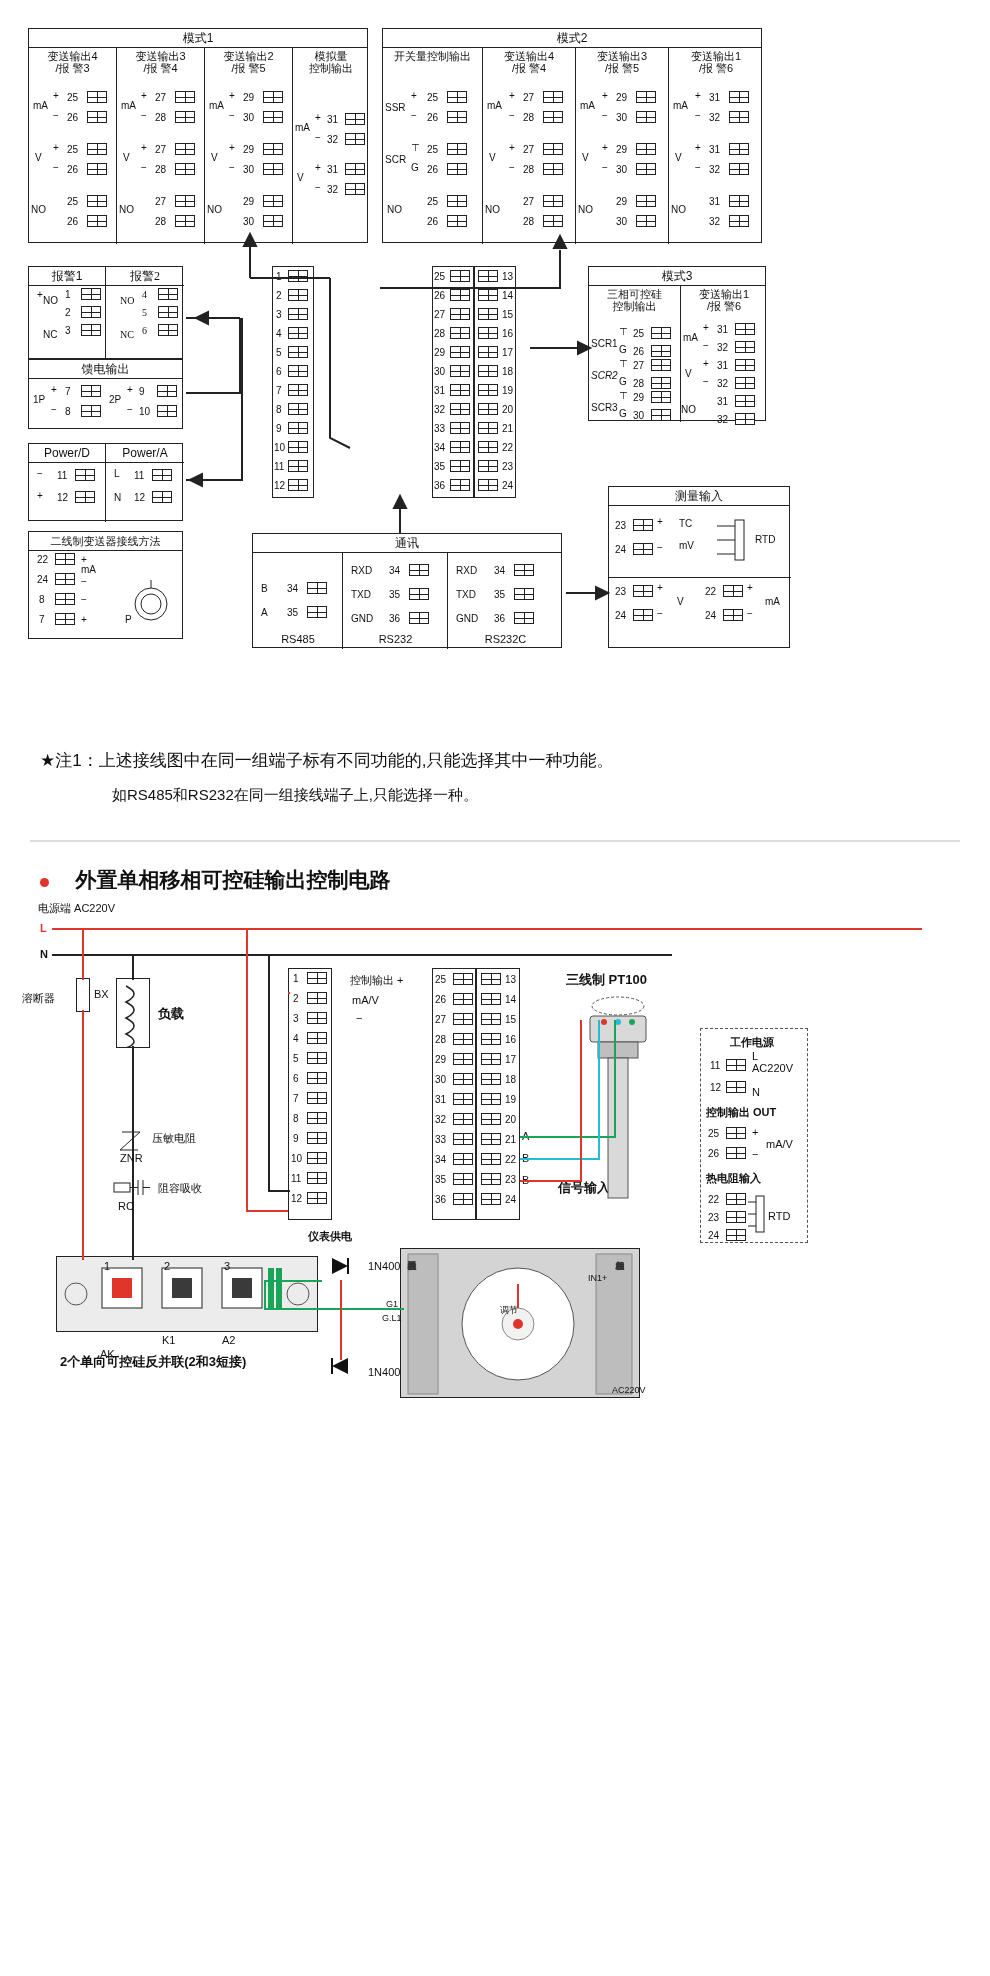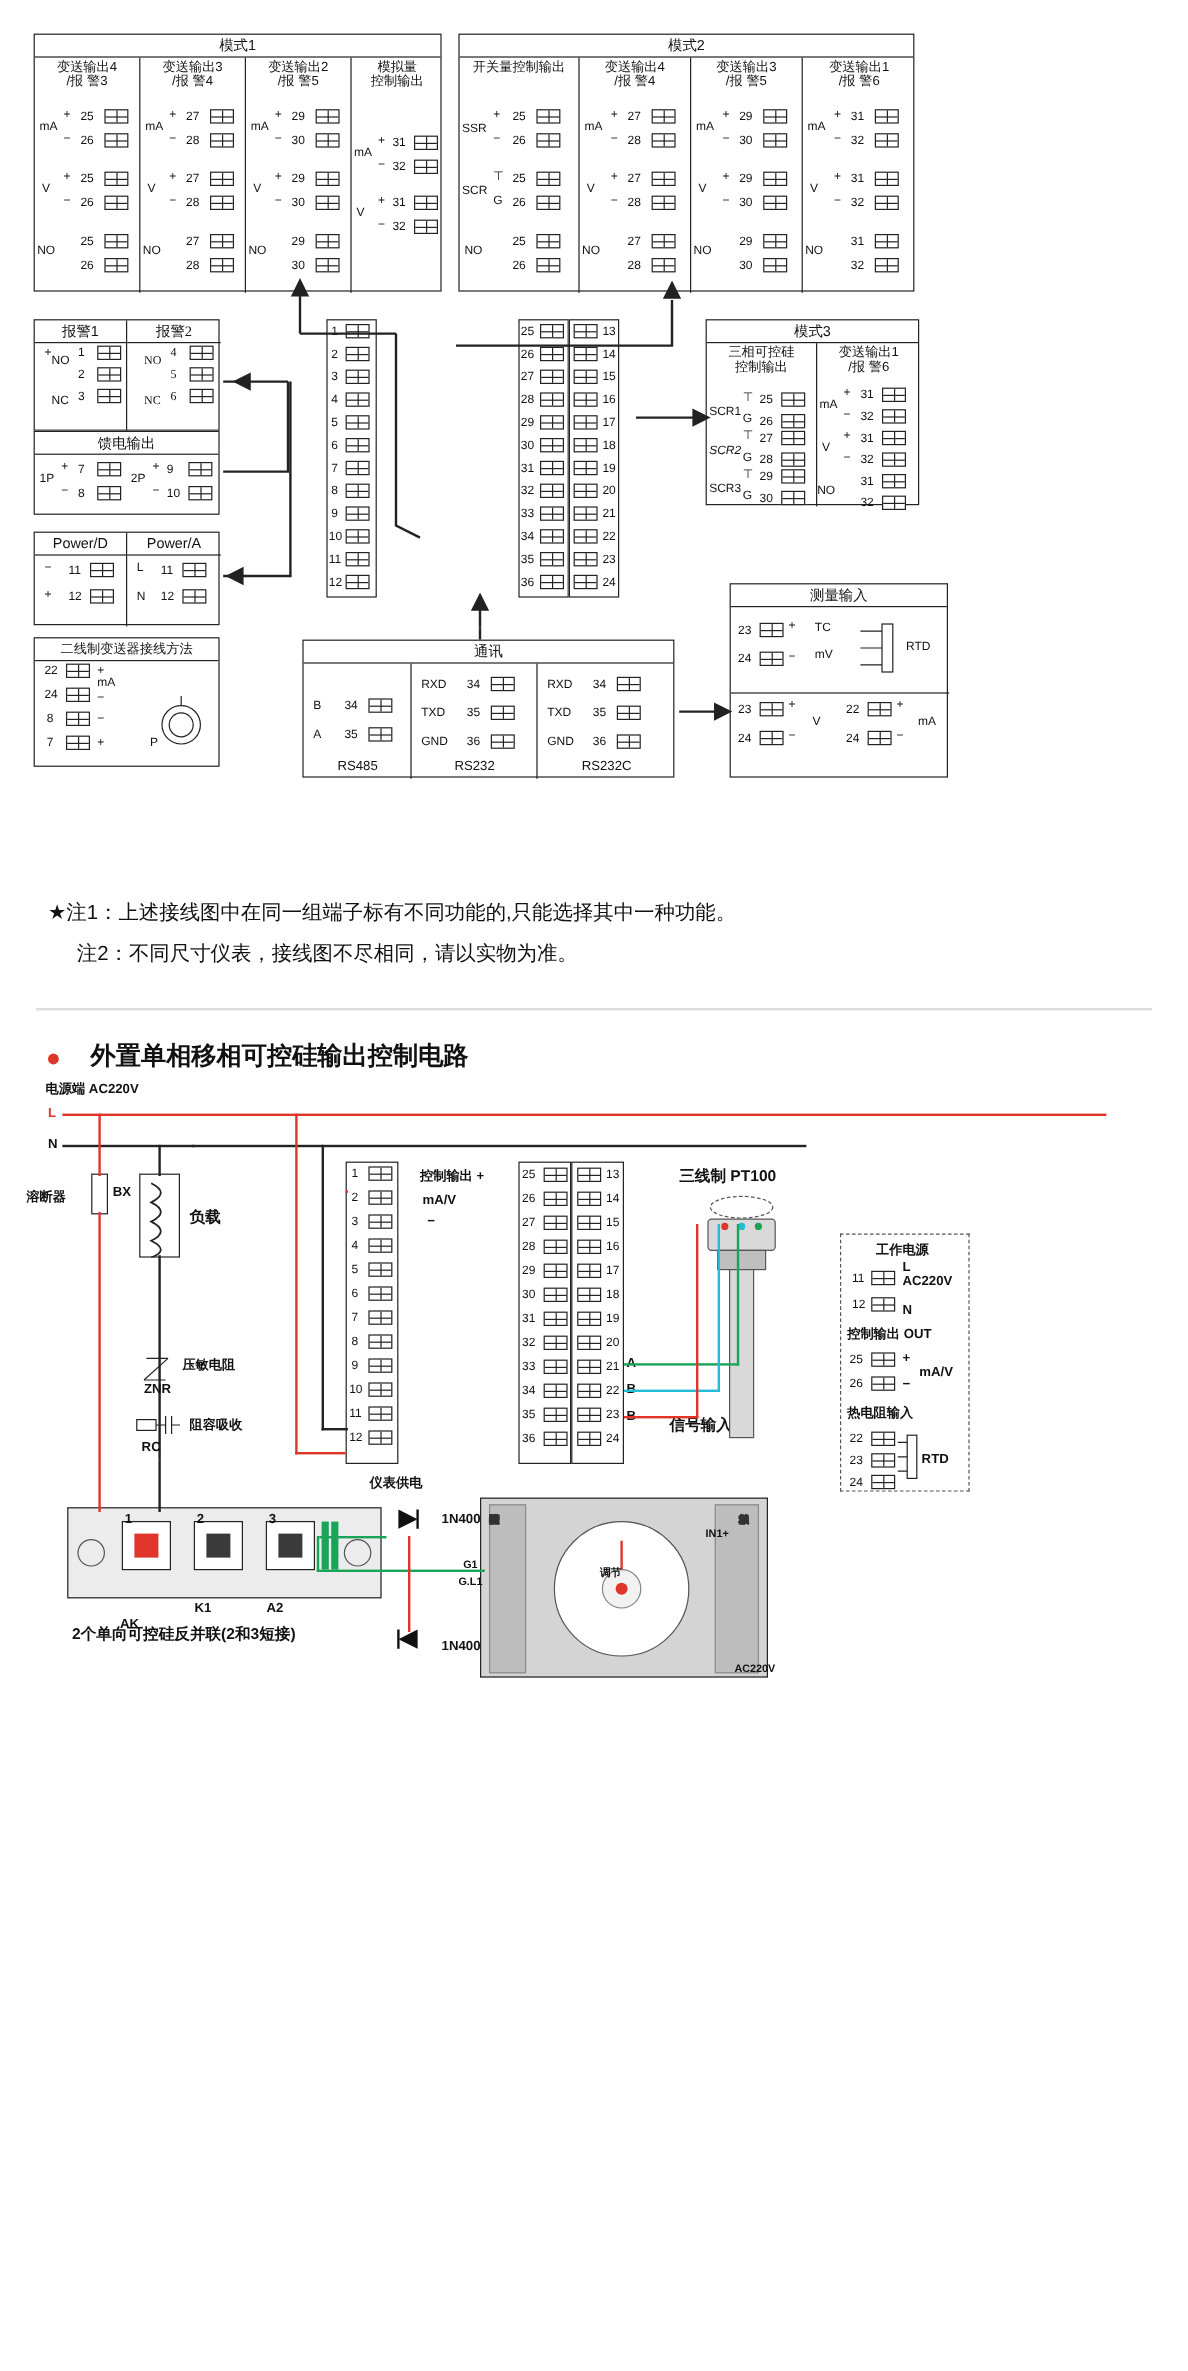--- a/index.html
+++ b/index.html
@@ -87,21 +87,21 @@
   }
   .sec2 p { font-size:15px; margin:14px 0 0 18px; font-weight:bold;}
 
   .circuit { position:relative; width:990px; height:520px; margin-top:6px; }
   .wire { position:absolute; background:#e0352b; }
   .wire.black { background:#222; }
   .wire.green { background:#18a558; }
   .wire.cyan  { background:#23bdd8; }
   .wire.red   { background:#e0352b; }
 
-  .ctext { position:absolute; font-size:11px; line-height:12px; white-space:nowrap;font-weight:bold; }
+  .ctext { position:absolute; font-size:11px; line-height:12px; white-space:nowrap; }
   .ctext.b { font-weight:bold; }
   .cbox { position:absolute; border:1px solid #222; background:#fff; }
   .dashbox { position:absolute; border:1px dashed #555; }
 
   .vert { writing-mode:vertical-rl; text-orientation:upright; }
 </style>
 </head>
 <body>
 
 <div class="page">
@@ -647,21 +647,21 @@
         <polygon points="608,575 596,569 596,581" fill="#222"></polygon>
         <path d="M330,260 L330,420 L350,430"></path>
       </g>
     </svg>
   </div>
 
   <div class="notes">
     <div>
       <span class="star">★注1：</span><span>上述接线图中在同一组端子标有不同功能的,只能选择其中一种功能。</span>
     </div>
-    <div style="padding-left:24px;">注2：不同尺寸仪表，接线图不尽相同，请以实物为准。</div>
+    <div class="ind">如RS485和RS232在同一组接线端子上,只能选择一种。</div>
   </div>
 
   <div class="divider"></div>
 
   <div class="sec2">
     <span class="bullet"></span>
     <h2>外置单相移相可控硅输出控制电路</h2>
   </div>
 
   <div class="circuit">

